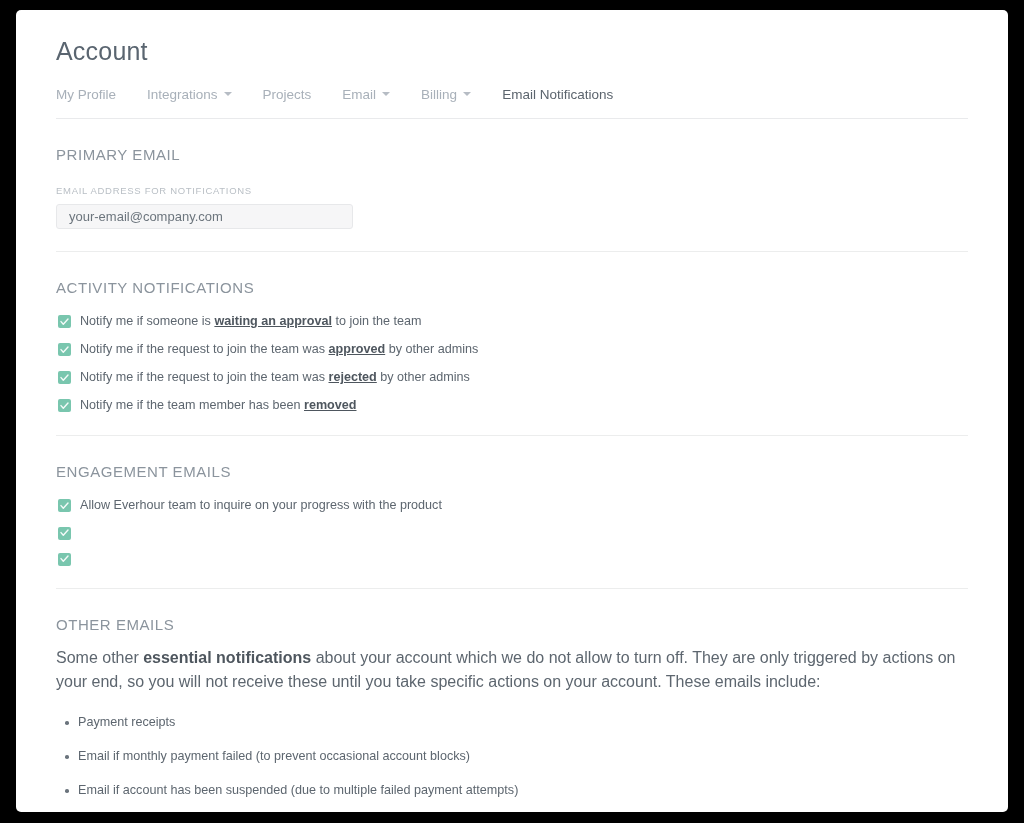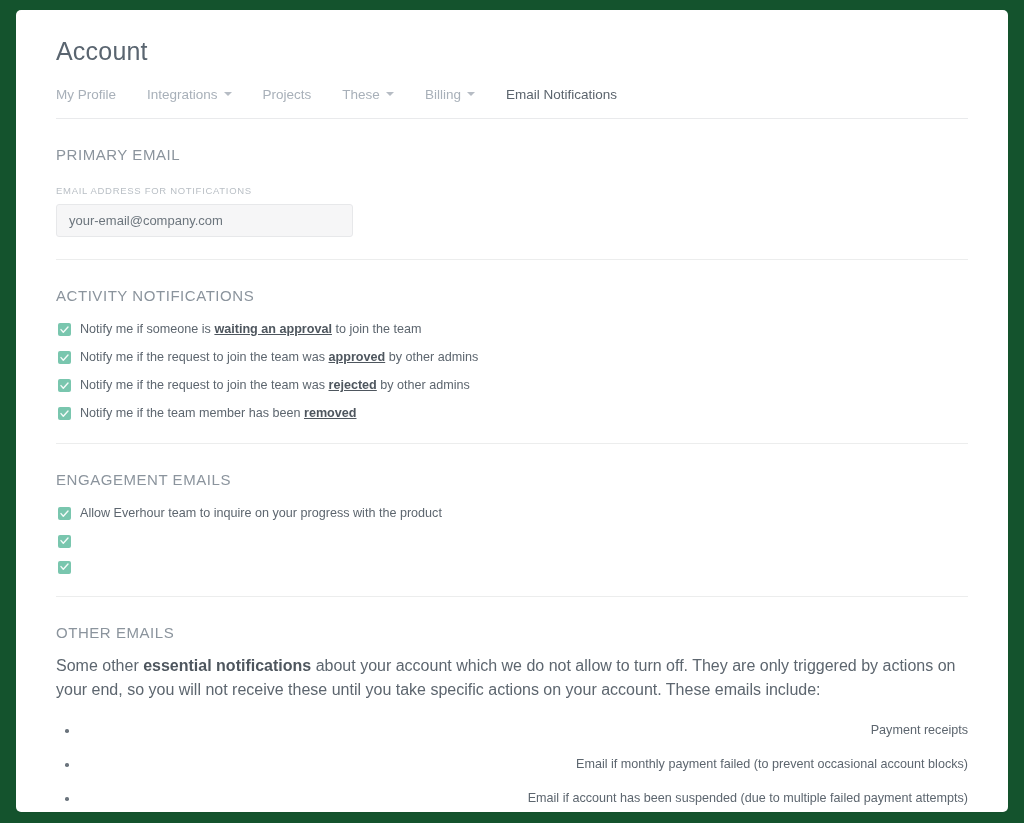--- a/index.html
+++ b/index.html
@@ -10,21 +10,21 @@
     width: 1024px;
     height: 823px;
     background: #f4f5f6;
     font-family: "Liberation Sans", sans-serif;
     -webkit-font-smoothing: antialiased;
   }
 
   .page {
     width: 1024px;
     height: 823px;
-    background: #14532d;
+    background: #000000;
     position: relative;
     overflow: hidden;
   }
 
   .card {
     position: absolute;
     left: 16px;
     top: 10px;
     width: 992px;
     height: 802px;
@@ -101,21 +101,21 @@
     font-size: 9.5px;
     color: #b9bfc5;
     letter-spacing: 0.7px;
     margin: 22px 0 8px 0;
     font-weight: 400;
   }
 
   .email-input {
     display: block;
     width: 297px;
-    height: 33px;
+    height: 25px;
     background: #f6f6f7;
     border: 1px solid #e7e8ea;
     border-radius: 3px;
     padding: 0 12px;
     font-family: "Liberation Sans", sans-serif;
     font-size: 13px;
     color: #6c757d;
   }
   .email-input::placeholder { color: #9aa2aa; }
 
@@ -163,21 +163,20 @@
     line-height: 1.55;
     margin: 13px 0 0 0;
     max-width: 930px;
   }
   .para b { font-weight: 700; color: #4e565e; }
 
   ul.bullets {
     margin: 20px 0 0 0;
     padding-left: 22px;
     list-style: none;
-    text-align: right;
   }
   ul.bullets li {
     font-size: 12.6px;
     color: #5d666f;
     line-height: 1.2;
     margin-bottom: 19px;
     position: relative;
   }
   ul.bullets li:last-child { margin-bottom: 0; }
   ul.bullets li::before {
@@ -205,21 +204,21 @@
             <span>My Profile</span>
           </div>
           <div class="tab">
             <span>Integrations</span>
             <span class="caret"></span>
           </div>
           <div class="tab">
             <span>Projects</span>
           </div>
           <div class="tab">
-            <span>These</span>
+            <span>Email</span>
             <span class="caret"></span>
           </div>
           <div class="tab">
             <span>Billing</span>
             <span class="caret"></span>
           </div>
           <div class="tab active">
             <span>Email Notifications</span>
           </div>
         </nav>

